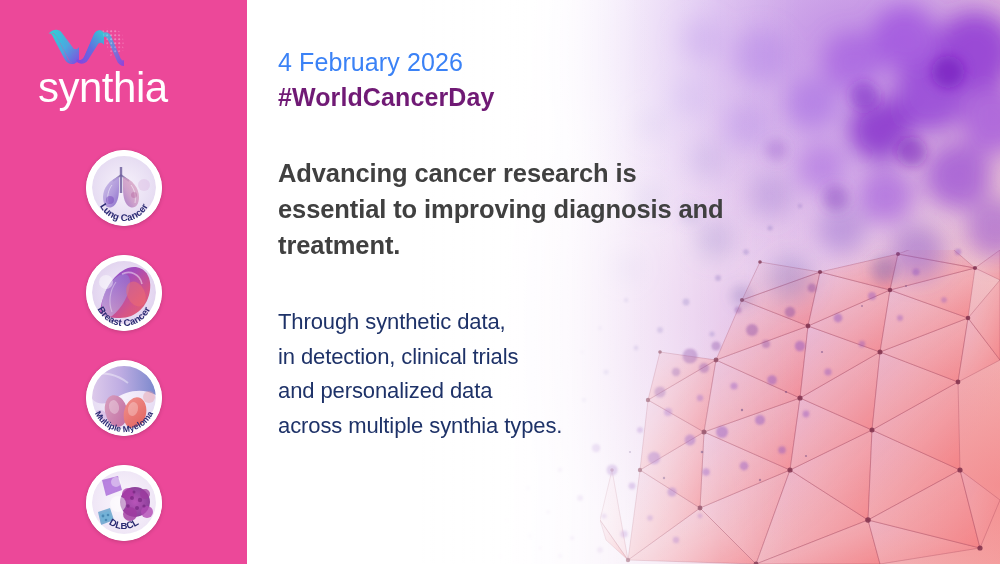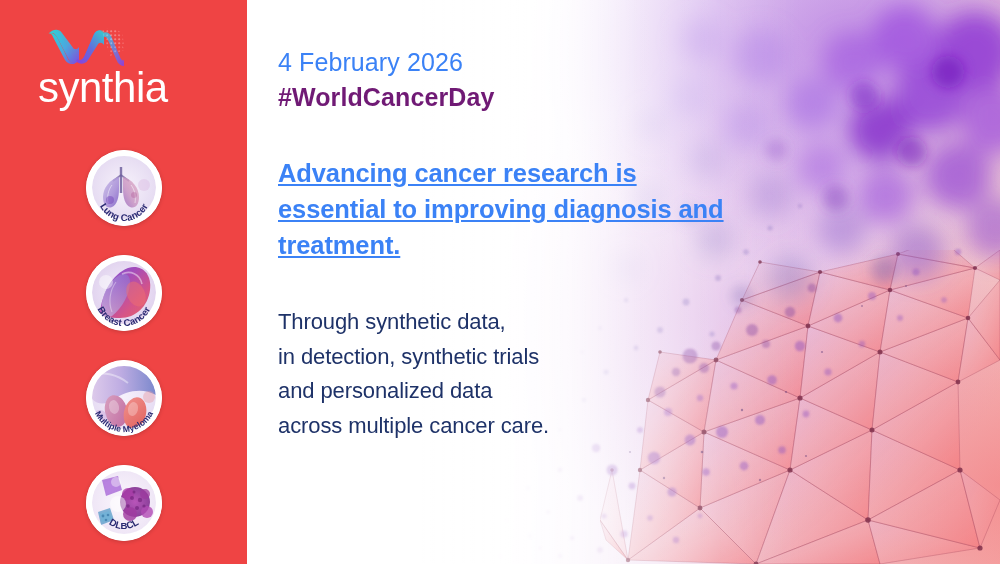--- a/index.html
+++ b/index.html
@@ -33,21 +33,21 @@
   .bg-fade {
     background:linear-gradient(90deg,
       #ffffff 0%, #ffffff 42%, rgba(255,255,255,.97) 50%,
       rgba(255,255,255,.80) 57%, rgba(255,255,255,.42) 64%,
       rgba(255,255,255,.12) 72%, rgba(255,255,255,0) 80%);
   }
 
   
   #sidebar {
     position:absolute; left:0; top:0; width:247px; height:564px;
-    background:#ef4444; z-index:6;
+    background:#ec4899; z-index:6;
   }
   .logo-wrap { position:absolute; left:38px; top:26px; width:175px; }
   .logo-mark { display:block; width:78px; height:42px; margin-left:8px; }
   .logo-word {
     display:block; margin-top:-2px;
     font-size:42px; line-height:44px; font-weight:400; letter-spacing:-.5px;
     color:#ffffff;
   }
 
   .badges { position:absolute; left:0; top:150px; width:247px; }
@@ -84,23 +84,22 @@
     font-size:25px; line-height:30px; font-weight:400; color:#3b82f6;
     letter-spacing:.1px;
   }
   .hashtag {
     position:absolute; left:31px; top:82px;
     font-size:25px; line-height:30px; font-weight:700; color:#701a75;
     letter-spacing:.1px;
   }
   .headline {
     position:absolute; left:31px; top:155px; width:470px;
-    font-size:25.5px; line-height:36px; font-weight:700; color:#3b82f6;
+    font-size:25.5px; line-height:36px; font-weight:700; color:#404040;
     letter-spacing:-.1px;
-    text-decoration:underline;
   }
   .body-copy {
     position:absolute; left:31px; top:305px; width:420px;
     font-size:22px; line-height:34.5px; font-weight:400; color:#1E3268;
     letter-spacing:-.1px;
   }
   .body-copy span { display:block; white-space:pre; }
 </style>
 </head>
 <body>
@@ -586,19 +585,19 @@
 
     </div>
   </aside>
 
   <main id="content">
     <div class="date">4 February 2026</div>
     <div class="hashtag">#WorldCancerDay</div>
     <h1 class="headline">Advancing cancer research is essential to improving diagnosis and treatment.</h1>
     <div class="body-copy">
       <span>Through synthetic data,</span>
-      <span>in detection, synthetic trials</span>
+      <span>in detection, clinical trials</span>
       <span>and personalized data</span>
-      <span>across multiple cancer care.</span>
+      <span>across multiple synthia types.</span>
     </div>
   </main>
 
 </div>
 
 </body></html>

